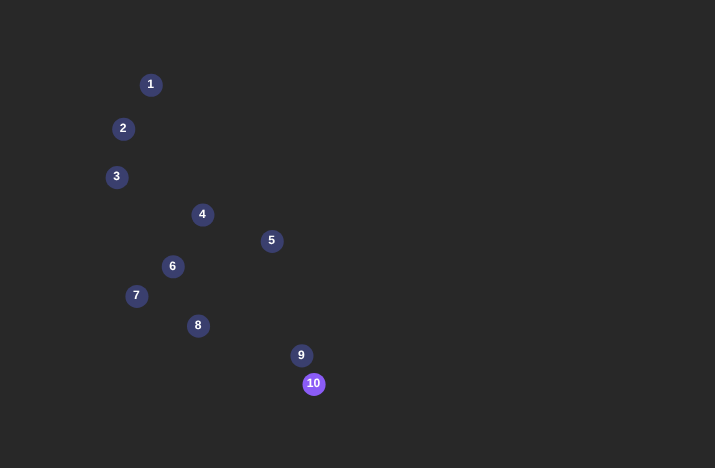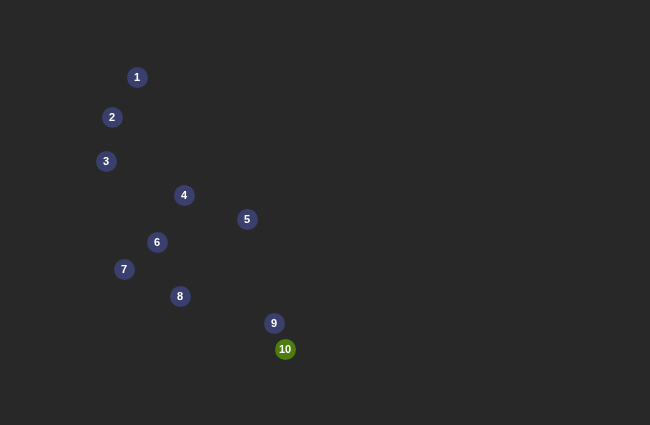--- a/index.html
+++ b/index.html
@@ -61,16 +61,16 @@
     </div>
     <div class="marker" style="left: 124px; top: 269px; background: rgb(58, 63, 110);">
       <span style="color: rgb(255, 255, 255);">7</span>
     </div>
     <div class="marker" style="left: 180px; top: 296px; background: rgb(58, 63, 110);">
       <span style="color: rgb(255, 255, 255);">8</span>
     </div>
     <div class="marker" style="left: 274px; top: 323px; background: rgb(58, 63, 110);">
       <span style="color: rgb(255, 255, 255);">9</span>
     </div>
-    <div class="marker" style="left: 285px; top: 349px; background: #4d7c0f;">
+    <div class="marker" style="left: 285px; top: 349px; background: #8b5cf6;">
       <span style="color: rgb(255, 255, 255);">10</span>
     </div>
   </div>
 
 </body></html>

